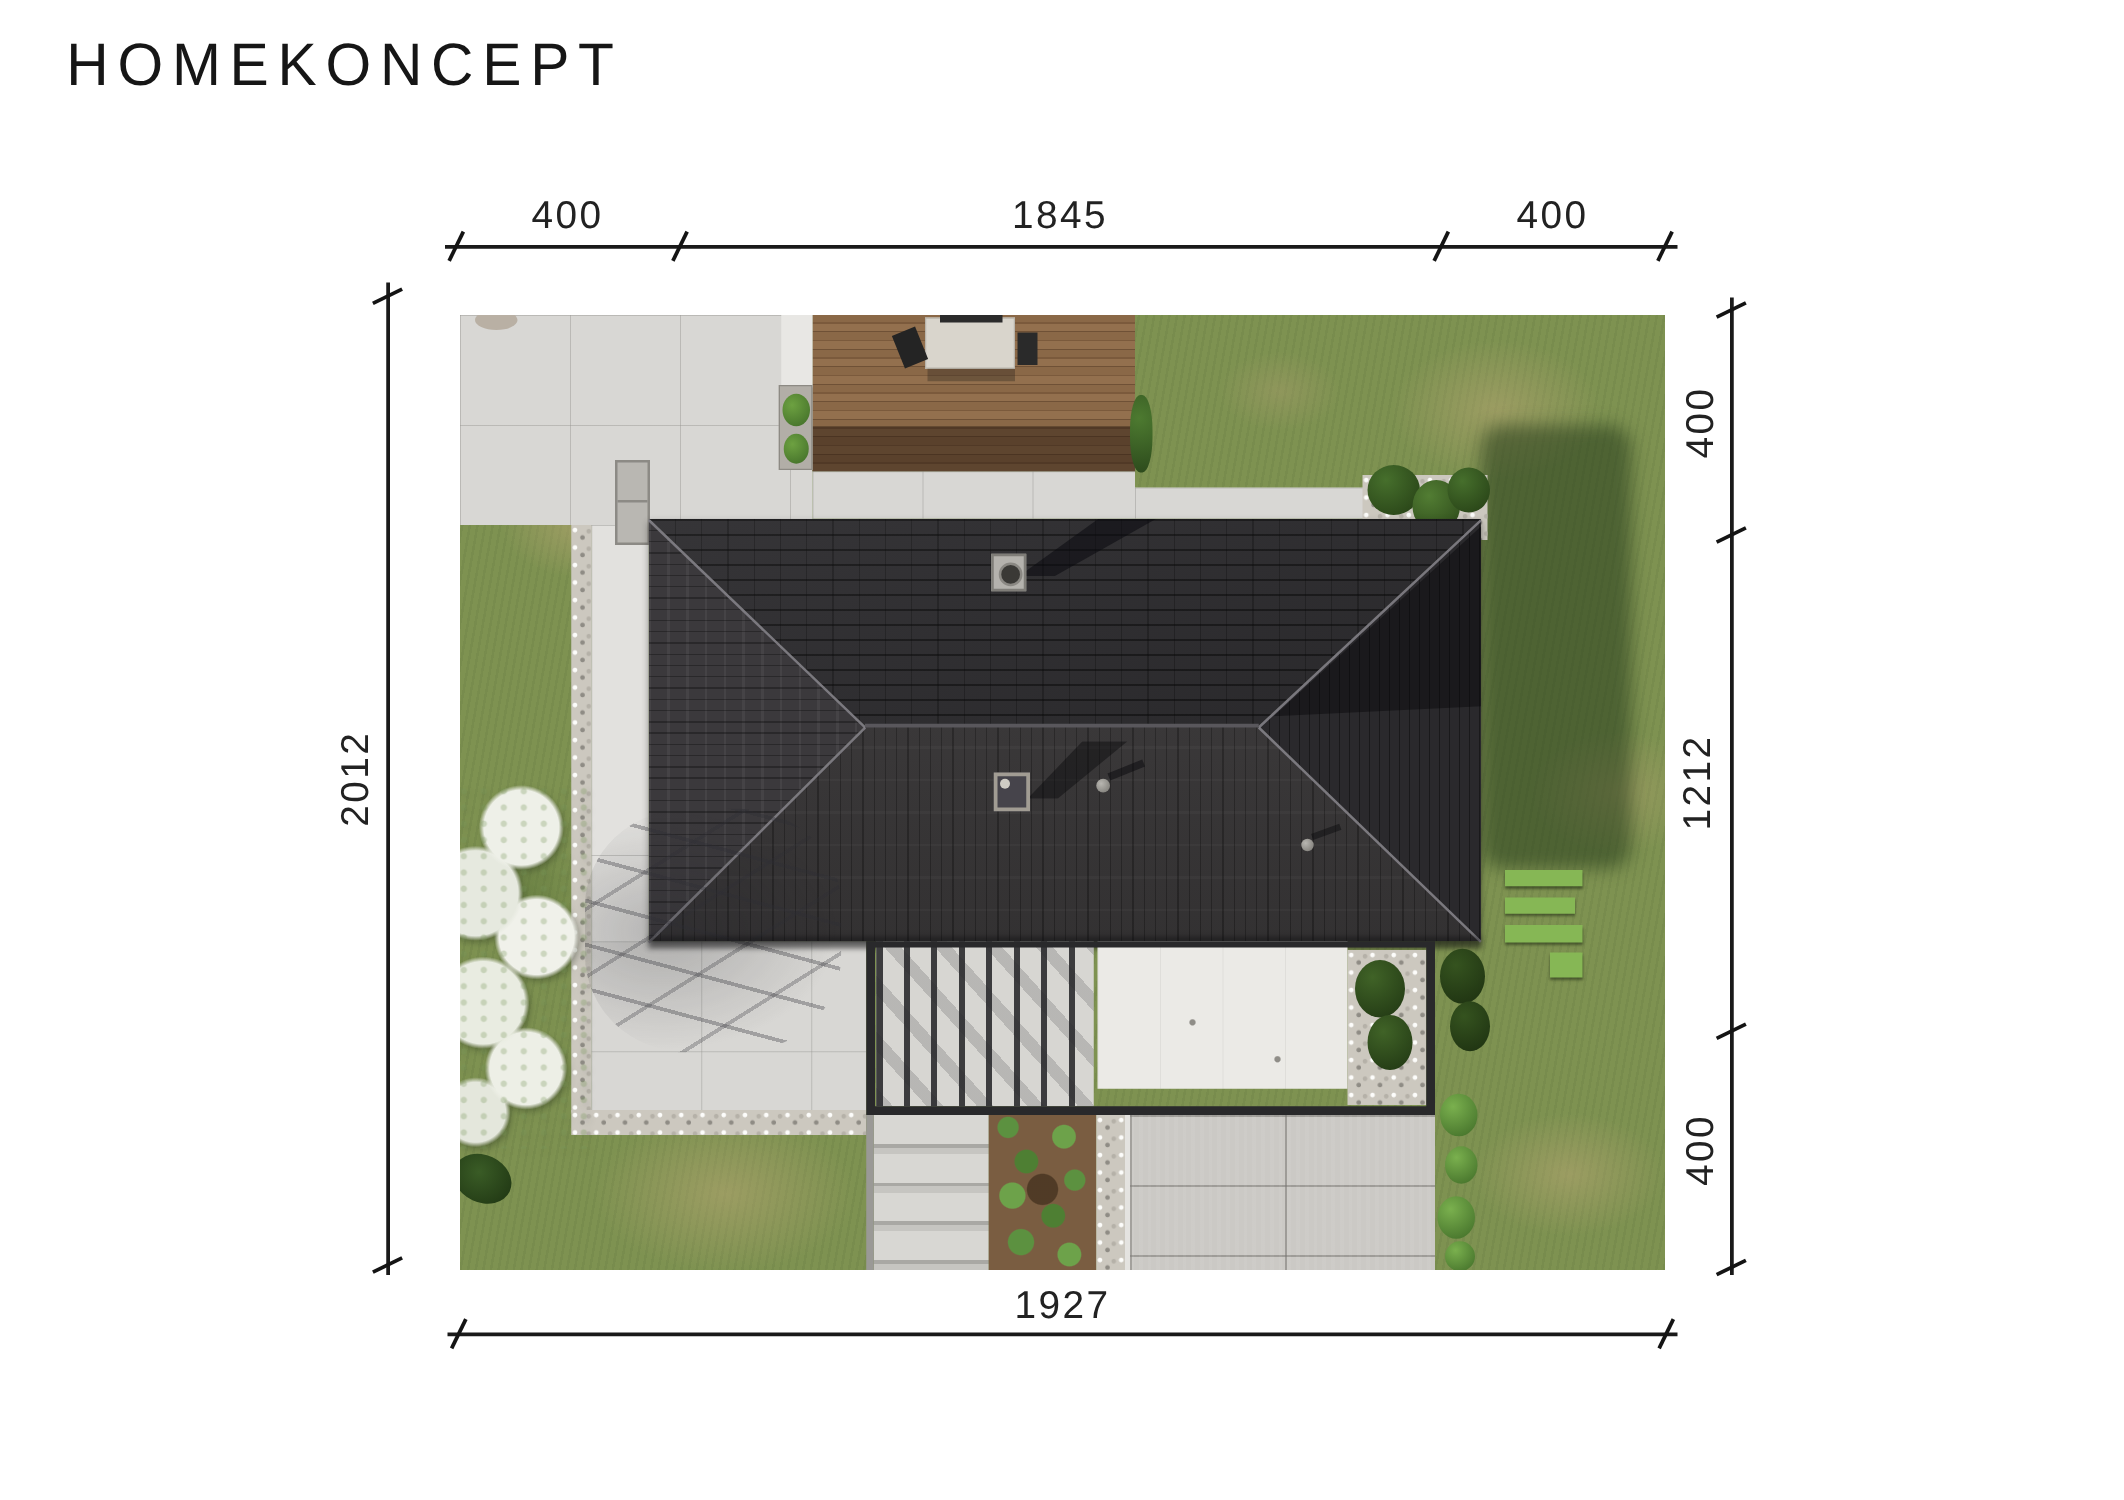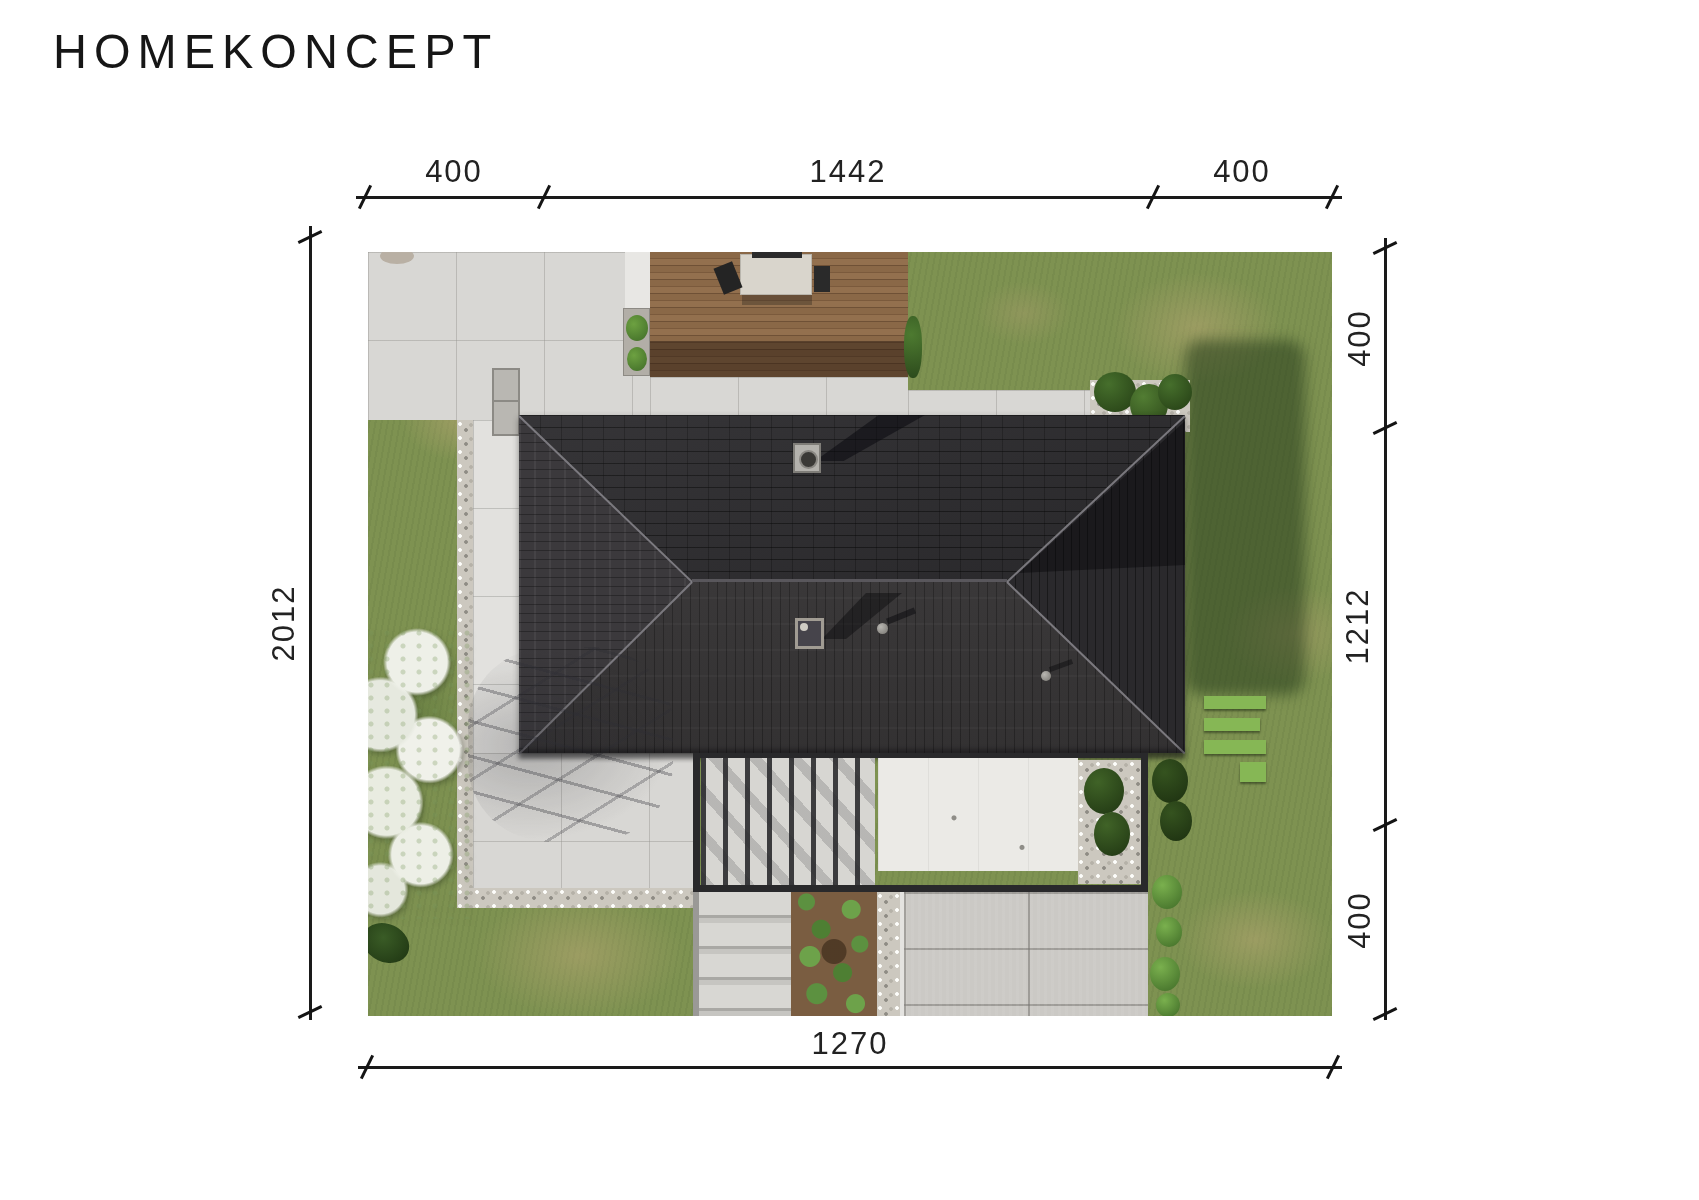--- a/index.html
+++ b/index.html
@@ -201,27 +201,27 @@
 <div id="logo">HOMEKONCEPT</div>
 
 <div>
 
   <div class="dline h" style="left:356px;top:196px;width:986px;"></div>
   <div class="tick h" style="left:365px;top:197px;"></div>
   <div class="tick h" style="left:544px;top:197px;"></div>
   <div class="tick h" style="left:1153px;top:197px;"></div>
   <div class="tick h" style="left:1332px;top:197px;"></div>
   <div class="dlabel" style="left:454px;top:172px;">400</div>
-  <div class="dlabel" style="left:848px;top:172px;">1442</div>
+  <div class="dlabel" style="left:848px;top:172px;">1845</div>
   <div class="dlabel" style="left:1242px;top:172px;">400</div>
 
   <div class="dline h" style="left:358px;top:1066px;width:984px;"></div>
   <div class="tick h" style="left:367px;top:1067px;"></div>
   <div class="tick h" style="left:1333px;top:1067px;"></div>
-  <div class="dlabel" style="left:850px;top:1044px;">1270</div>
+  <div class="dlabel" style="left:850px;top:1044px;">1927</div>
 
   <div class="dline v" style="left:309px;top:226px;height:794px;"></div>
   <div class="tick v" style="left:310px;top:237px;"></div>
   <div class="tick v" style="left:310px;top:1012px;"></div>
   <div class="dlabel rot" style="left:284px;top:623px;">2012</div>
 
   <div class="dline v" style="left:1384px;top:238px;height:782px;"></div>
   <div class="tick v" style="left:1385px;top:248px;"></div>
   <div class="tick v" style="left:1385px;top:428px;"></div>
   <div class="tick v" style="left:1385px;top:825px;"></div>

